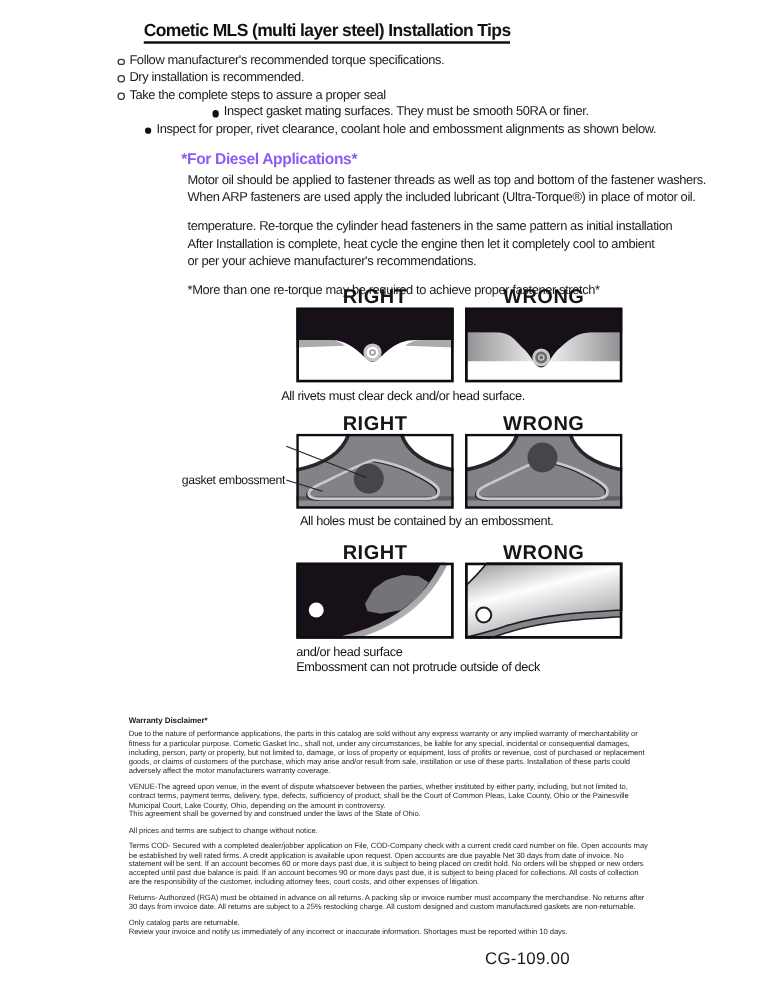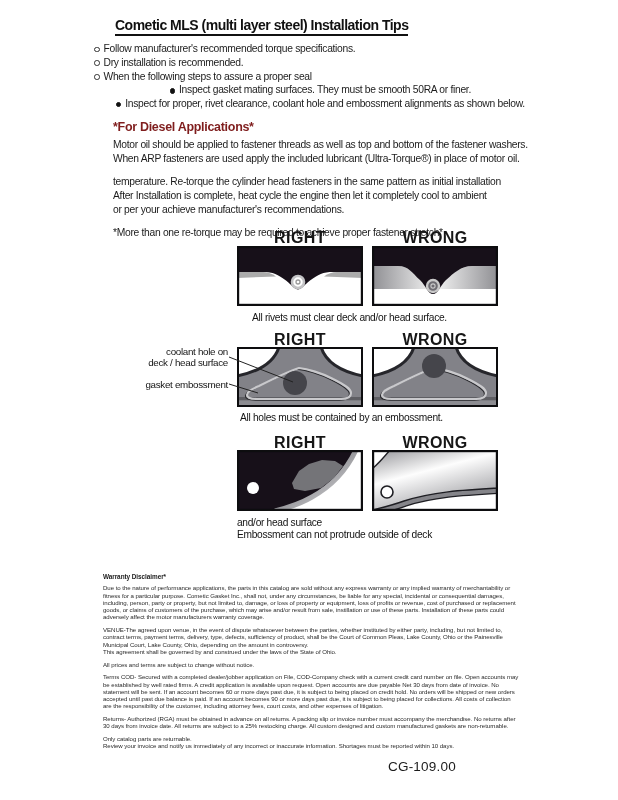--- a/index.html
+++ b/index.html
@@ -12,21 +12,21 @@
   .title{font-size:14px;font-weight:bold;letter-spacing:-0.5px;color:#111;
          display:inline-block;border-bottom:2px solid #111;padding-bottom:1px;}
   .bullets{font-size:10.3px;letter-spacing:-0.3px;line-height:13.8px;}
   .brow{display:flex;align-items:flex-start;}
   .bdot{flex:0 0 auto;width:3.5px;height:3.5px;border:1px solid #333;border-radius:50%;
         margin:4.5px 4px 0 0;background:#fff;}
   .bdot.filled{background:#111;border-color:#111;width:3.2px;height:3.2px;margin-top:5px;}
   .subrow{margin-left:22px;justify-content:center;}
 
   
-  .dheading{font-size:12.5px;font-weight:bold;letter-spacing:-0.3px;color:#7f1d1d;}
+  .dheading{font-size:12.5px;font-weight:bold;letter-spacing:-0.3px;color:#8b5cf6;margin-left:32px;}
   .dbody{font-size:10.3px;letter-spacing:-0.3px;line-height:14px;}
   .dpar{margin-bottom:9px;}
 
   
   .dg-label{font-size:16px;font-weight:bold;letter-spacing:0.4px;color:#161616;
             width:126px;text-align:center;display:inline-block;}
   .caption{font-size:10.2px;letter-spacing:-0.3px;color:#141414;line-height:12px;}
   .sidelabel{font-size:9.8px;letter-spacing:-0.3px;color:#141414;text-align:right;
              width:118px;line-height:11px;}
   svg{display:block;}
@@ -51,35 +51,35 @@
     <div class="brow">
       <span class="bdot"></span>
       <span class="line">Follow manufacturer's recommended torque specifications.</span>
     </div>
     <div class="brow">
       <span class="bdot"></span>
       <span class="line">Dry installation is recommended.</span>
     </div>
     <div class="brow">
       <span class="bdot"></span>
-      <span class="line">When the following steps to assure a proper seal</span>
+      <span class="line">Take the complete steps to assure a proper seal</span>
     </div>
     <div class="brow subrow">
       <span class="bdot filled"></span>
       <span class="line">Inspect gasket mating surfaces.  They must be smooth 50RA or finer.</span>
     </div>
     <div class="brow subrow">
       <span class="bdot filled"></span>
       <span class="line">Inspect for proper, rivet clearance, coolant hole and embossment alignments as shown below.</span>
     </div>
   </div>
 
   <div class="abs" style="left:113px;top:120px;">
     <div class="dheading">*For Diesel Applications*</div>
-    <div class="dbody" style="margin-top:4px;">
+    <div class="dbody" style="margin-top:4px;margin-left:37px;">
       <div class="dpar">
         <div class="line">Motor oil should be applied to fastener threads as well as top and bottom of the fastener washers.</div>
         <div class="line">When ARP fasteners are used apply the included lubricant (Ultra-Torque®) in place of motor oil.</div>
       </div>
       <div class="dpar">
         <div class="line">temperature. Re-torque the cylinder head fasteners in the same pattern as initial installation</div>
         <div class="line">After Installation is complete, heat cycle the engine then let it completely cool to ambient</div>
         <div class="line">or per your achieve manufacturer's recommendations.</div>
       </div>
       <div class="line" style="margin-top:6px;">*More than one re-torque may be required to achieve proper fastener stretch*</div>
@@ -112,29 +112,25 @@
     </defs>
     <rect x="0" y="0" width="126" height="60" fill="#ffffff"></rect>
     <path d="M0,20 H26 C36,20 43,26 50,32 C55,37 58,40 60,43 L0,43 Z" fill="url(#wedgeL)"></path>
     <path d="M126,20 H100 C90,20 83,26 76,32 C71,37 68,40 66,43 L126,43 Z" fill="url(#wedgeR)"></path>
     <path d="M0,0 H126 V20 H100 C89,20 82,27 74,34 C68,40 66,48 61,48 C56,48 54,40 48,34 C40,27 37,20 26,20 H0 Z" fill="#171019"></path>
     <circle cx="61" cy="40" r="6" fill="#6e6c72" stroke="#c9c9c9" stroke-width="2.4"></circle>
     <circle cx="61" cy="40" r="2.1" fill="none" stroke="#c9c9c9" stroke-width="1.1"></circle>
     <rect x="1" y="1" width="124" height="58" fill="none" stroke="#0d0d0f" stroke-width="2.4"></rect>
   </svg>
 
-  <div class="abs caption line" style="left:252px;top:312px;">All rivets must clear deck and/or head surface.</div>
+  <div class="abs caption line" style="left:225px;top:312px;">All rivets must clear deck and/or head surface.</div>
 
   <span class="abs dg-label" style="left:237px;top:331px;">RIGHT</span>
   <span class="abs dg-label" style="left:372px;top:331px;">WRONG</span>
 
-  <div class="abs sidelabel" style="left:110px;top:346px;">
-    <div class="line">coolant hole on</div>
-    <div class="line">deck / head surface</div>
-  </div>
   <div class="abs sidelabel" style="left:110px;top:379px;">
     <div class="line">gasket embossment</div>
   </div>
 
   <svg class="abs" style="left:237px;top:347px;" width="126" height="60" viewBox="0 0 126 60">
     <rect x="0" y="0" width="126" height="60" fill="#828288"></rect>
     <rect x="0" y="50" width="126" height="3.5" fill="#5e5e63"></rect>
     <rect x="0" y="53.5" width="126" height="6.5" fill="#8c8c91"></rect>
     <path d="M0,0 H42 Q35,22 0,29 Z" fill="#ffffff"></path>
     <path d="M42,0 Q35,22 0,29" fill="none" stroke="#26262b" stroke-width="3"></path>

